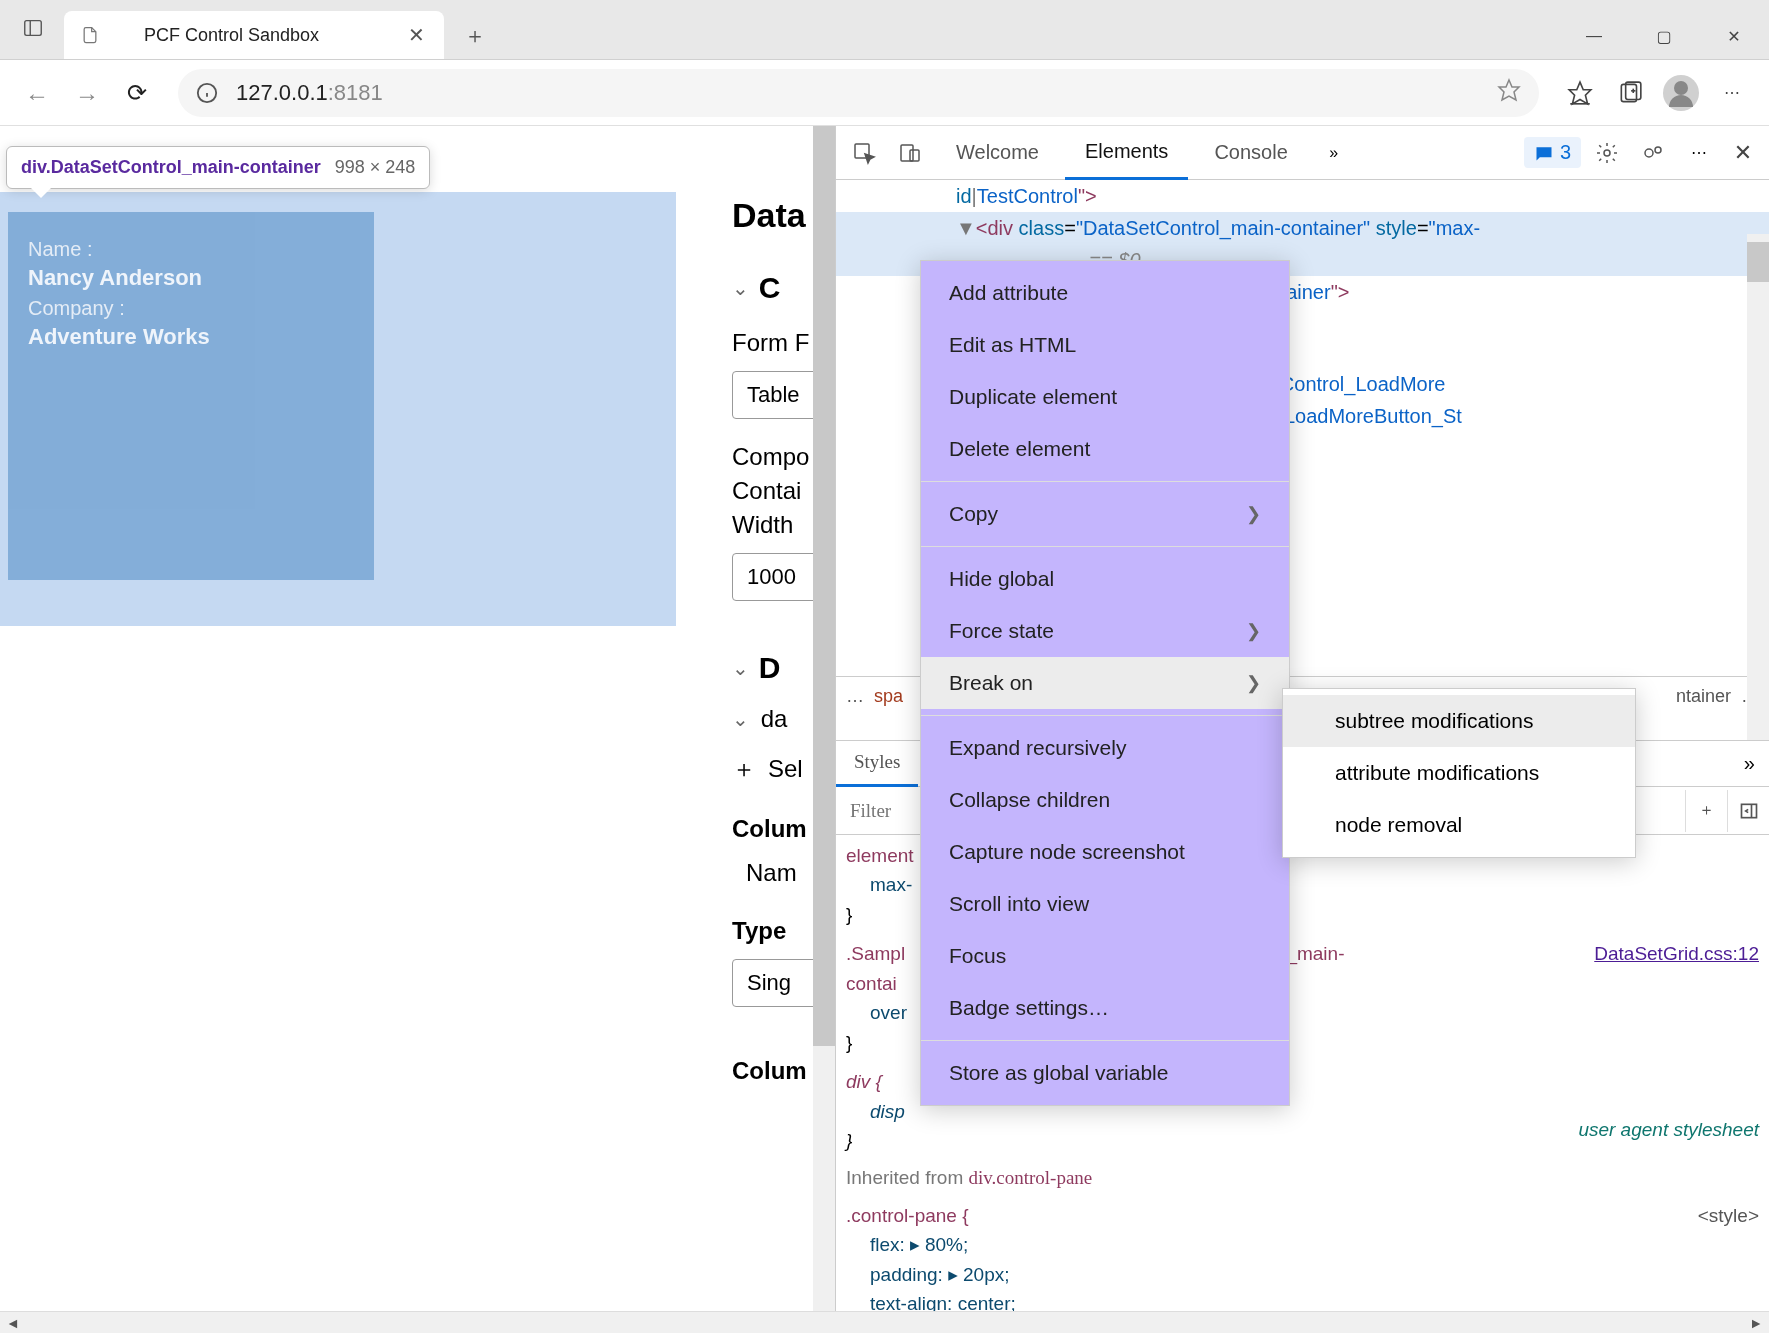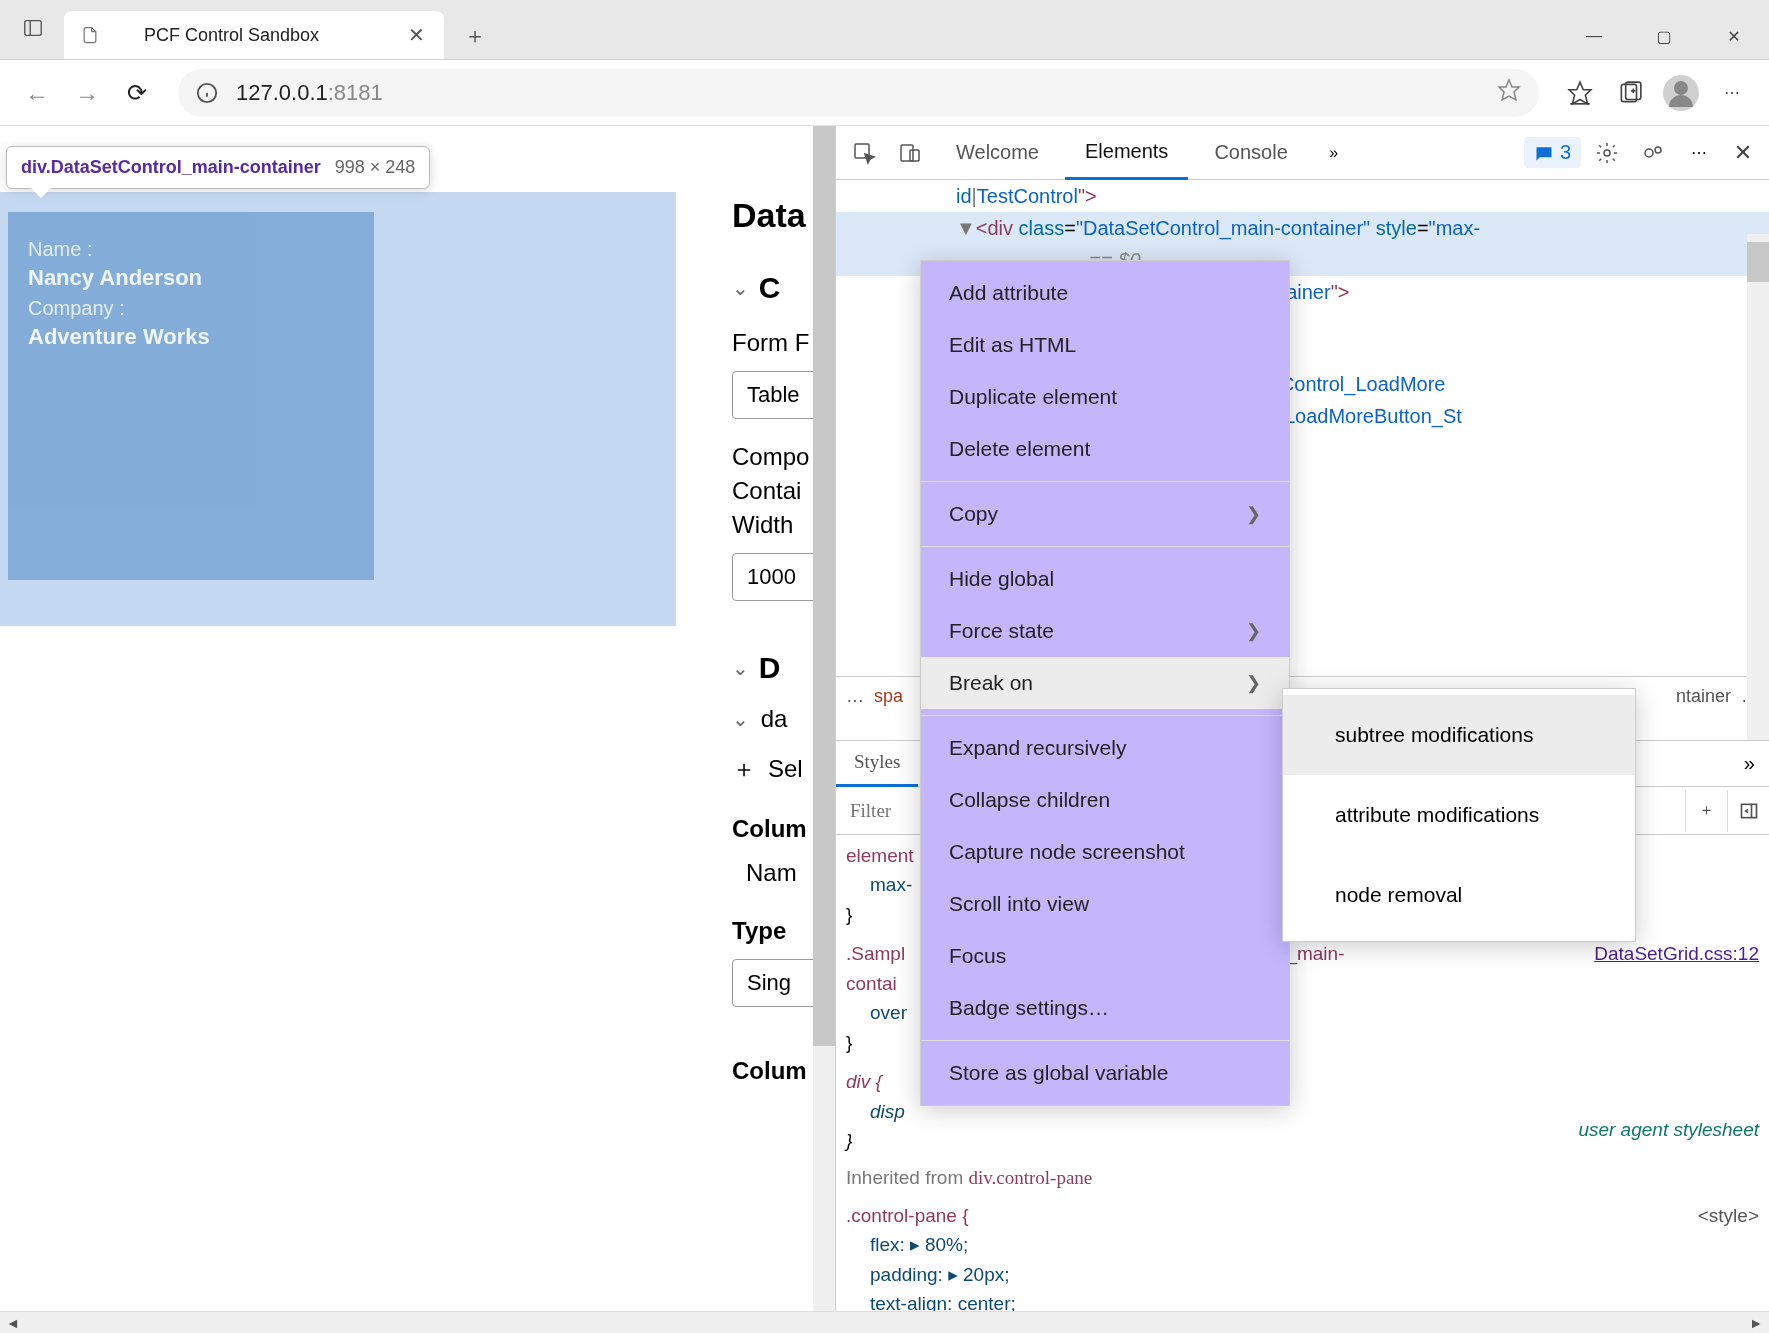--- a/index.html
+++ b/index.html
@@ -97,21 +97,21 @@
 .css-inherit { color: #777; font-family:'Segoe UI'; margin: 8px 0; }
 
 
 .ctxmenu { position: absolute; top: 260px; left: 920px; width: 370px; background: #c4b5fd; border: 1px solid #ccc; box-shadow: 0 4px 24px rgba(0,0,0,0.2); z-index: 50; font-size: 21px; padding: 6px 0; }
 .ctxitem { padding: 14px 28px; display: flex; align-items: center; justify-content: space-between; color: #222; }
 .ctxitem.hov { background: #ececec; }
 .ctxsep { height: 1px; background: #ddd; margin: 6px 0; }
 .ctxarrow { font-size: 18px; color: #666; }
 
 .submenu { position: absolute; top: 688px; left: 1282px; width: 354px; background: #fff; border: 1px solid #ccc; box-shadow: 0 4px 24px rgba(0,0,0,0.2); z-index: 51; font-size: 21px; padding: 6px 0; }
-.subitem { padding: 28px 52px; }
+.subitem { padding: 14px 52px; }
 .subitem.hov { background: #ececec; }
 
 
 .bottom-scroll { position: absolute; bottom: 0; left: 0; right: 0; height: 22px; background: #f0f0f0; display: flex; align-items: center; justify-content: space-between; padding: 0 6px; border-top:1px solid #ddd;}
 .bs-arrow { font-size: 14px; color: #555; }
 
 .dt-scroll { position: absolute; right: 0; top: 54px; width: 22px; bottom: 0; background: #f0f0f0; }
 .dt-scroll-thumb { position: absolute; top: 8px; width: 100%; height: 40px; background: #c8c8c8; }
 </style>
 </head>

